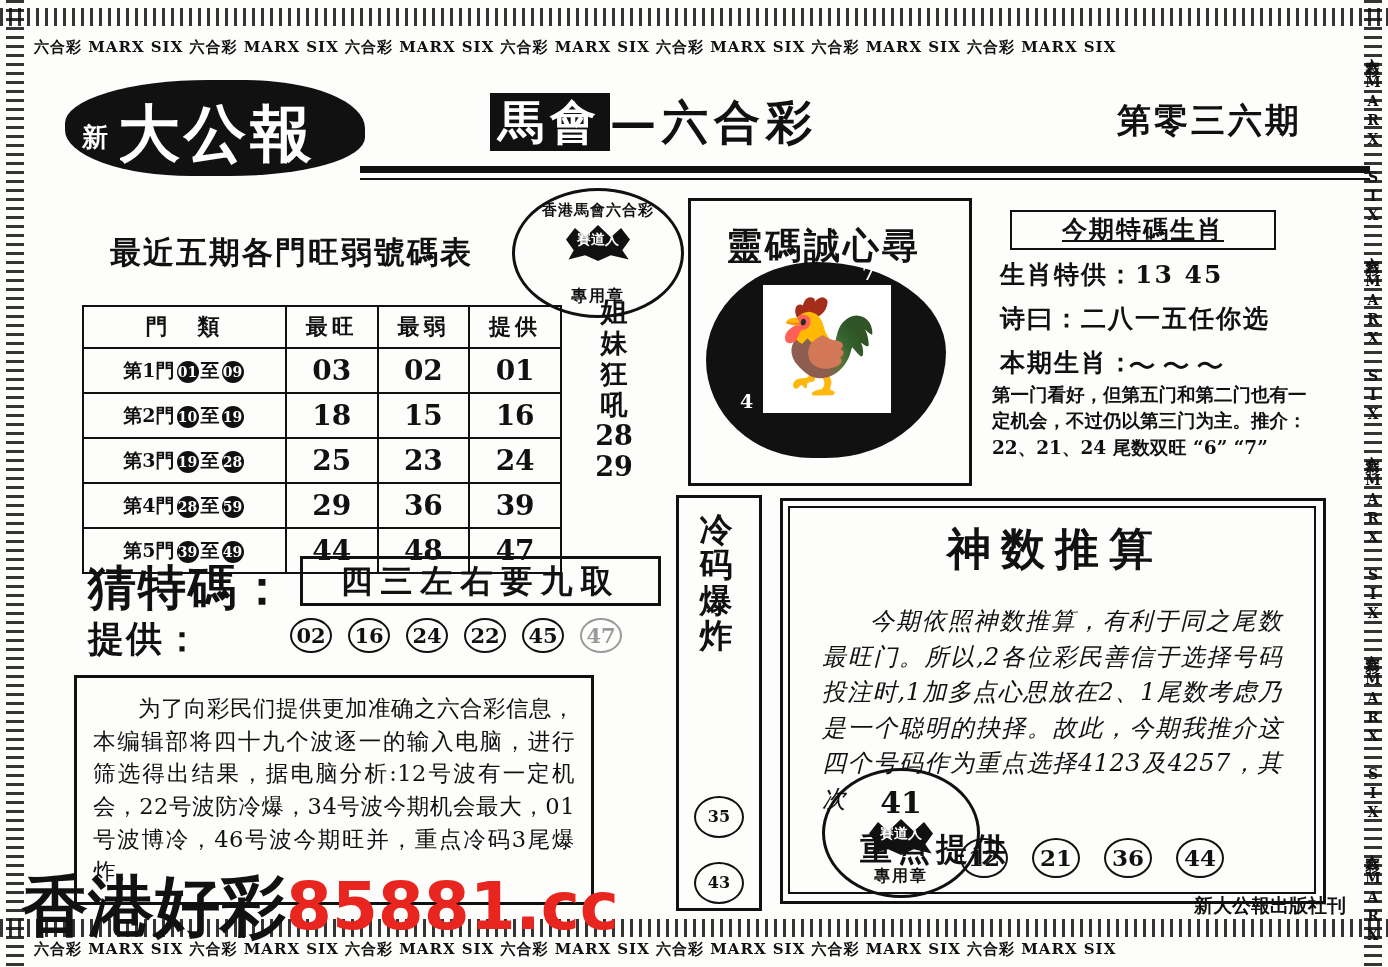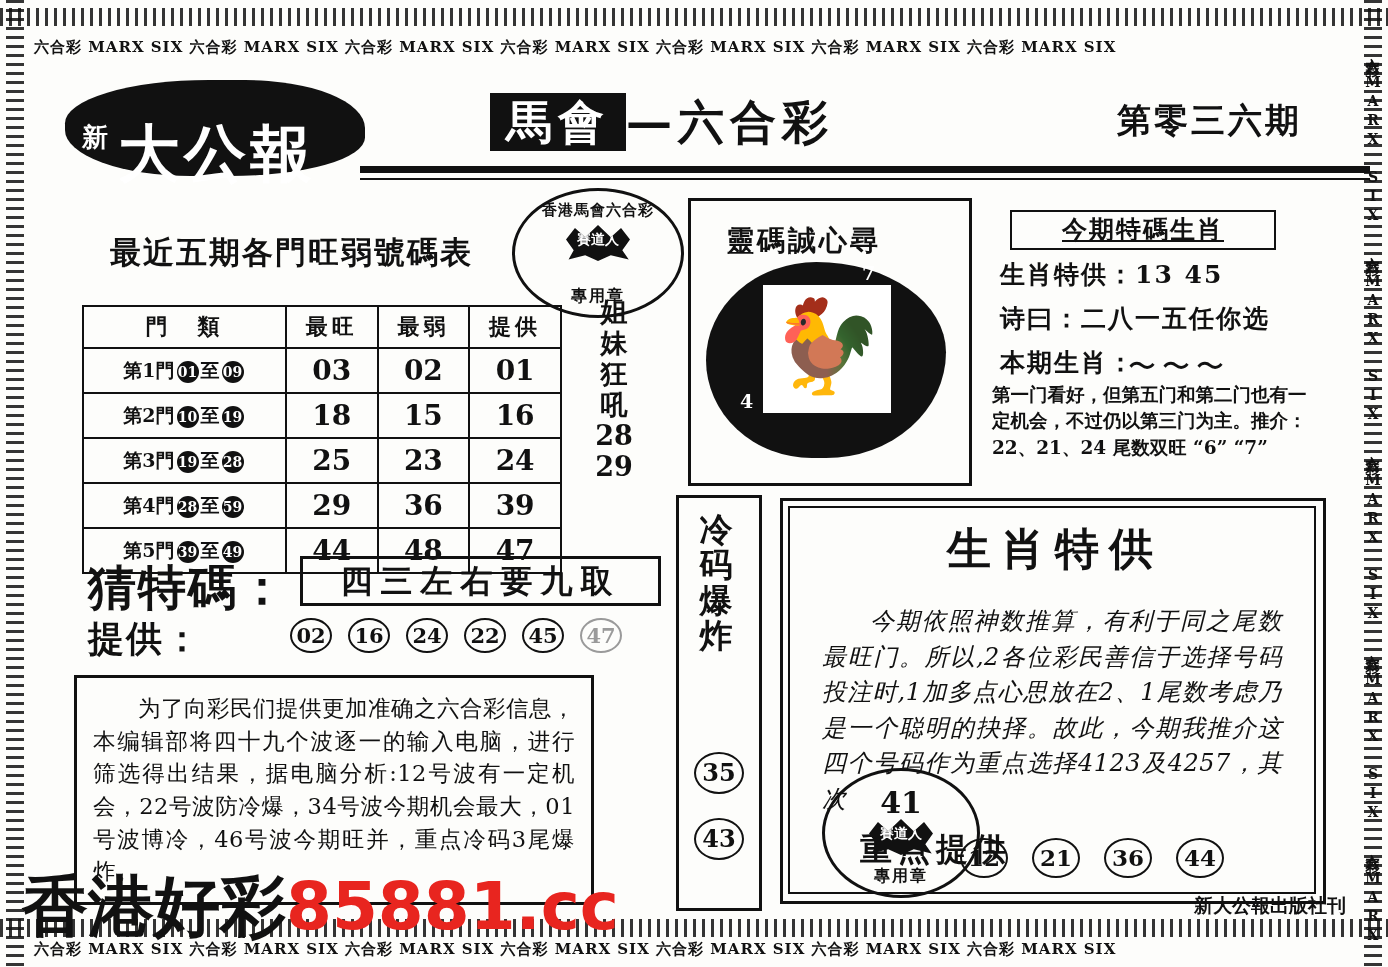--- a/index.html
+++ b/index.html
@@ -57,29 +57,28 @@
     border-radius:48% 40% 45% 42%/45% 50% 40% 48%;
   }
   .logo-small{
     position:absolute;left:22px;top:42px;color:#fff;font-size:26px;
     font-family:"DejaVu Serif","Liberation Serif",serif;font-weight:700;
   }
   .logo-main{
     position:absolute;left:58px;top:14px;color:#fff;font-size:62px;
     font-family:"DejaVu Serif","Liberation Serif",serif;font-weight:700;
     letter-spacing:4px;
-    margin-top:20px;
   }
   .mast-title{
     position:absolute;left:430px;top:14px;
     font-family:"DejaVu Serif","Liberation Serif",serif;
     font-size:46px;font-weight:700;letter-spacing:6px;
   }
   .mast-title .blk{
-    background:#111;color:#fff;padding:2px 16px;
+    background:#111;color:#fff;padding:2px 8px;
   }
   .issue{
     position:absolute;right:18px;top:20px;
     font-family:"DejaVu Serif","Liberation Serif",serif;
     font-size:34px;font-weight:700;letter-spacing:3px;
   }
   .mast-rule{
     position:absolute;left:300px;top:88px;width:1010px;height:7px;background:#111;
   }
   .mast-rule2{
@@ -167,35 +166,36 @@
     border:3px solid #111;
   }
   .cold-title{
     position:absolute;left:688px;top:512px;width:56px;
     font-family:"DejaVu Serif","Liberation Serif",serif;
     font-size:33px;font-weight:700;text-align:center;line-height:1.07;
   }
   .cold-ball{
     position:absolute;left:694px;width:46px;height:38px;line-height:38px;
     border:2px solid #111;border-radius:50%;
-    text-align:center;font-size:24px;font-weight:600;
-    font-family:"DejaVu Serif","Liberation Serif",serif;
+    text-align:center;font-size:16px;font-weight:600;
+    font-family:"DejaVu Serif","Liberation Serif",serif;
+    margin-top:44px;
   }
   .cold-ball.b1{top:752px;}
   .cold-ball.b2{top:818px;}
 
   
   .rooster-panel{
     position:absolute;left:688px;top:198px;width:278px;height:282px;
     border:3px solid #111;
   }
   .rooster-title{
     position:absolute;left:726px;top:222px;
     font-family:"DejaVu Serif","Liberation Serif",serif;
-    font-size:28px;font-weight:700;letter-spacing:3px;
+    font-size:36px;font-weight:700;letter-spacing:3px;
   }
   .blob{
     position:absolute;left:706px;top:262px;width:240px;height:196px;
     background:#111;
     border-radius:46% 54% 50% 44%/50% 46% 54% 50%;
   }
   .blob-inner{
     position:absolute;left:760px;top:282px;width:128px;height:128px;
     background:#fff;border:3px solid #111;
   }
@@ -429,21 +429,21 @@
     <span>诗曰：</span><span>二八一五任你选</span>
   </div>
   <div class="rp-line rp-l3">
     <span>本期生肖：</span>
   </div>
   <div class="rp-squiggle">〜〜〜</div>
   <div class="rp-note">第一门看好，但第五门和第二门也有一定机会，不过仍以第三门为主。推介：22、21、24 尾数双旺 “6” “7”</div>
 
   <div class="shensu"></div>
   <div class="shensu-inner"></div>
-  <div class="shensu-title">生肖特供</div>
+  <div class="shensu-title">神数推算</div>
   <div class="shensu-body">
     <p>今期依照神数推算，有利于同之尾数最旺门。所以,2各位彩民善信于选择号码投注时,1加多点心思放在2、1尾数考虑乃是一个聪明的抉择。故此，今期我推介这四个号码作为重点选择4123及4257，其次</p>
   </div>
   <div class="shensu-sub">重点提供</div>
   <div class="shensu-balls" id="shensu-balls"><span class="ball">12</span><span class="ball">21</span><span class="ball">36</span><span class="ball">44</span></div>
 
   <div class="stamp stamp1">
     <div class="arc">香港馬會六合彩</div>
     <div class="star">
         <span>賽道人</span>

